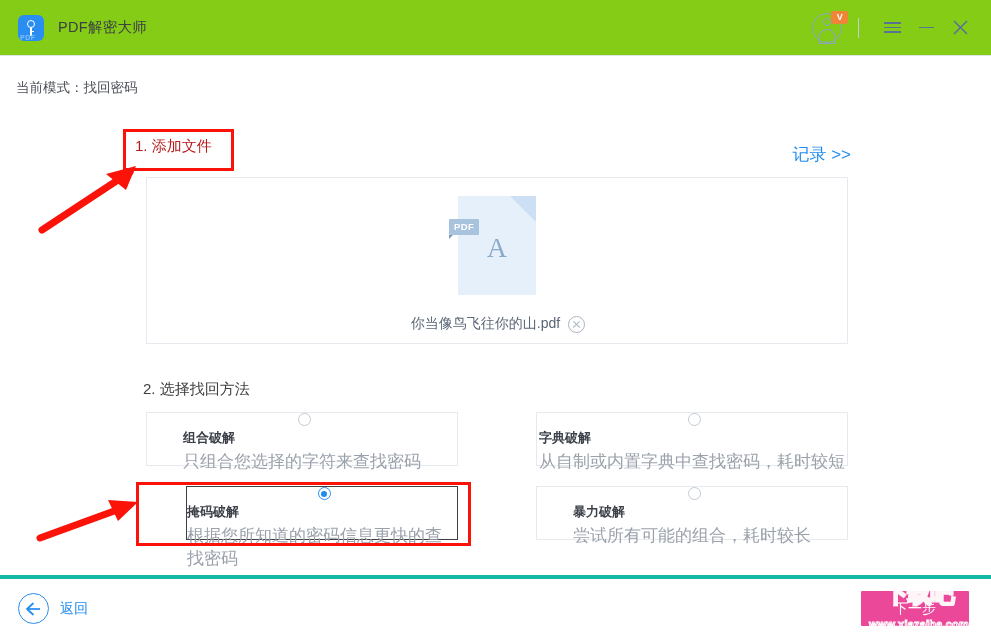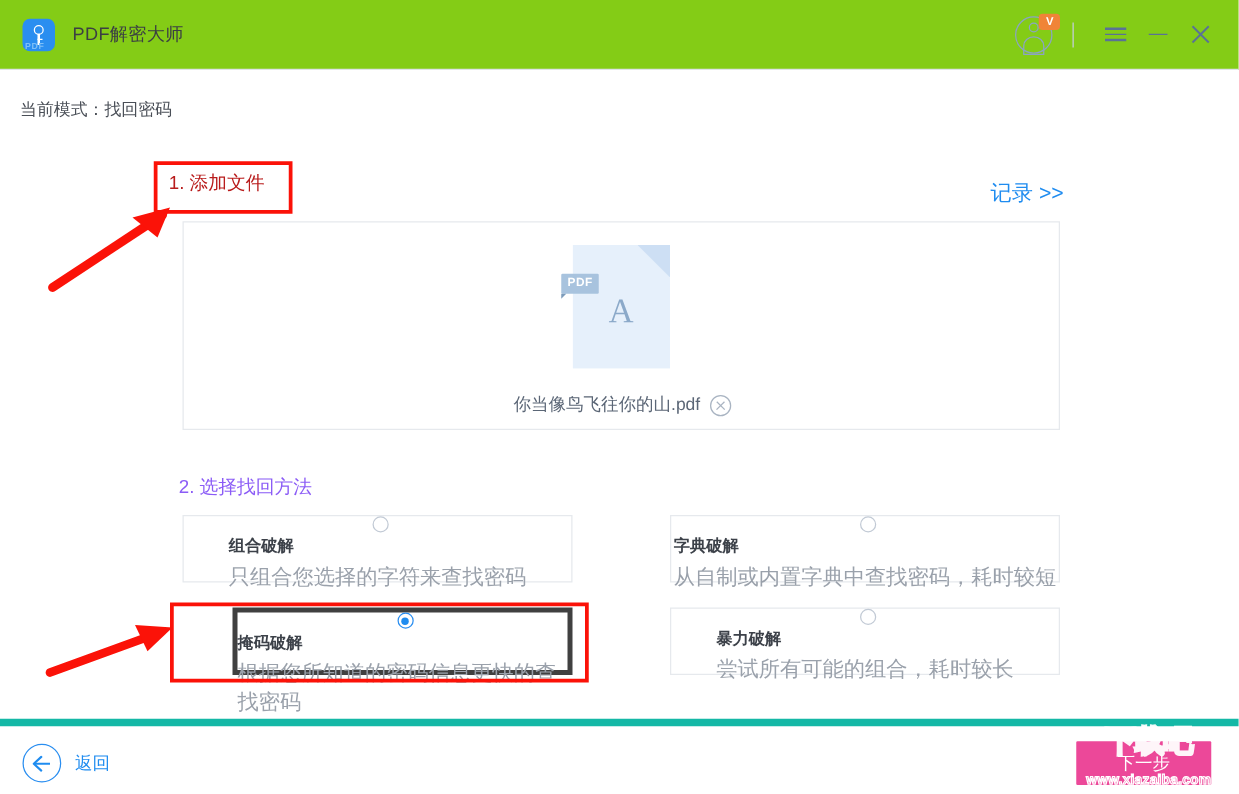--- a/index.html
+++ b/index.html
@@ -214,41 +214,41 @@
     position: absolute; left: 3px; top: 7px;
     width: 9px; height: 1.3px;
     background: #a9b4c2;
   }
   .remove-file::before { transform: rotate(45deg); }
   .remove-file::after { transform: rotate(-45deg); }
 
   
   .step2-label {
     position: absolute; left: 143px; top: 380px;
-    font-size: 15px; color: #8b5cf6;
+    font-size: 15px; color: #404040;
   }
   .options-grid {
     position: absolute; left: 146px; top: 412px;
     width: 702px;
     display: grid;
     grid-template-columns: 312px 312px;
     column-gap: 78px;
     row-gap: 20px;
   }
   .opt-card {
     position: relative;
     height: 54px;
     border: 1px solid #e6e9ed;
     background: #ffffff;
     display: flex; align-items: center;
     cursor: pointer;
     flex-direction: column;
   }
   .opt-card.selected {
-    border: 4px solid #404040;
+    border: 1px solid #404040;
     margin-left: 40px;
   }
   .radio {
     width: 13px; height: 13px;
     margin-left: 20px; margin-right: 16px;
     border: 1.3px solid #c2cad5;
     border-radius: 50%;
     flex: 0 0 auto;
     position: relative;
     background: #fff;
@@ -277,21 +277,21 @@
     pointer-events: none;
   }
 
   
   .arrow-svg { position: absolute; pointer-events: none; }
 
   
   .footer {
     position: absolute; left: 0; bottom: 0;
     width: 991px; height: 60px;
-    border-top: 6px solid #14b8a6;
+    border-top: 4px solid #14b8a6;
     background: #ffffff;
   }
   .back-btn {
     position: absolute; left: 18px; top: 14px;
     display: flex; align-items: center; gap: 11px;
     cursor: pointer;
   }
   .back-circle {
     width: 31px; height: 31px;
     border: 1.4px solid #2a8ef0;

